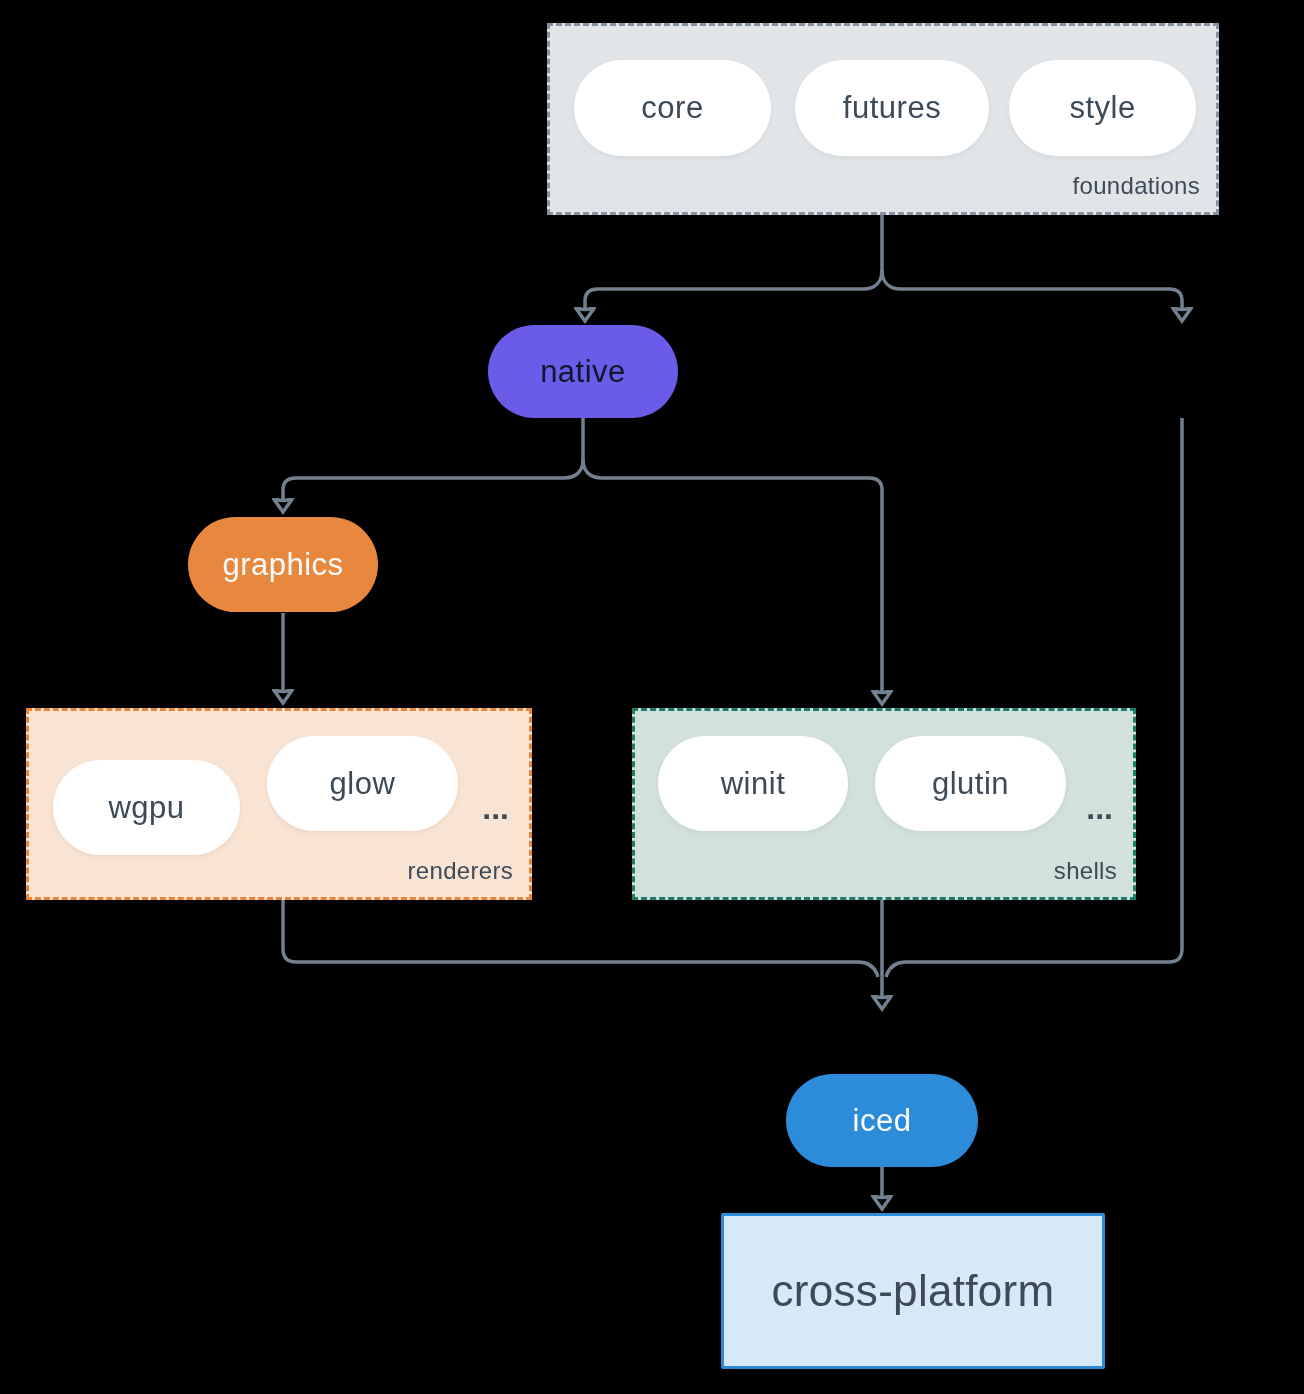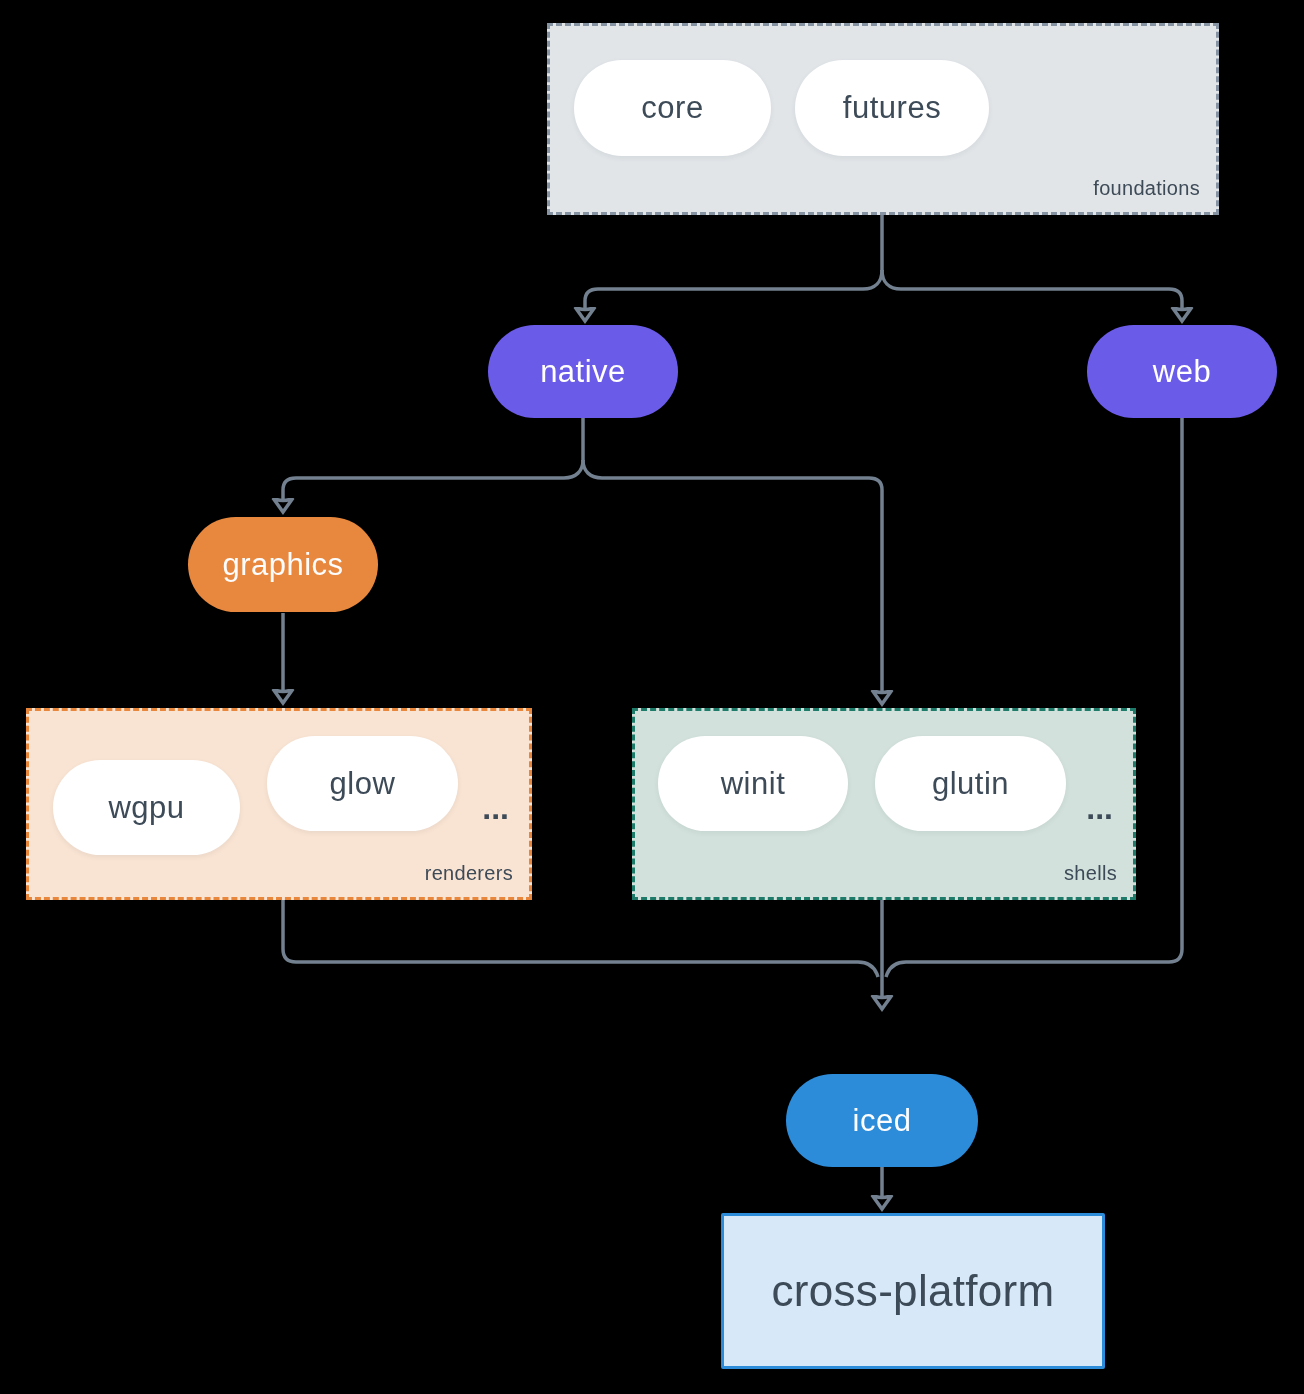--- a/index.html
+++ b/index.html
@@ -33,41 +33,41 @@
     border: 3px dashed #E8873B;
   }
   .group-shells {
     left: 632px; top: 708px; width: 504px; height: 192px;
     background: #D2E1DB;
     border: 3px dashed #1E7B69;
   }
   .group-label {
     position: absolute;
     right: 16px; bottom: 12px;
-    font-size: 20px;
+    font-size: 24px;
     color: #3D4A57;
     letter-spacing: 0.3px;
   }
 
   .pill {
     position: absolute;
     display: flex;
     align-items: center;
     justify-content: center;
     border-radius: 999px;
     font-size: 31px;
     letter-spacing: 0.5px;
     box-sizing: border-box;
   }
   .pill-white {
     background: #FFFFFF;
     color: #3D4A57;
     box-shadow: 0 2px 5px rgba(60,72,87,0.08);
   }
-  .pill-purple { background: #6B5BE9; color: #ffffff; }
+  .pill-purple { background: #6B5BE9; color: #0f172a; }
   .pill-orange { background: #E8883E; color: #FDFDFE; }
   .pill-blue   { background: #2D8CDA; color: #FDFDFE; }
 
   .more-dots {
     position: absolute;
     right: 20px; top: 50px;
     font-size: 32px;
     font-weight: 600;
     color: #3D4A57;
     height: 95px;
@@ -117,25 +117,25 @@
     <path d="M283,613 L283,690" marker-end="url(#arr)"></path>
     <path d="M283,900 L283,949 Q283,962 296,962 L858,962 Q872,962 877,974 L878,977"></path>
     <path d="M1182,418 L1182,949 Q1182,962 1169,962 L906,962 Q892,962 887,974 L886,977"></path>
     <path d="M882,900 L882,996" marker-end="url(#arr)"></path>
     <path d="M882,1106 L882,1196" marker-end="url(#arr)"></path>
   </svg>
 
   <div class="group group-foundations">
     <div class="pill pill-white" style="left:24px; top:34px; width:197px; height:96px;">core</div>
     <div class="pill pill-white" style="left:245px; top:34px; width:194px; height:96px;">futures</div>
+    <div class="pill pill-white" style="left:459px; top:34px; width:187px; height:96px;">style</div>
     <div class="group-label">foundations</div>
   </div>
 
   <div class="pill pill-purple node-native">native</div>
-  <div class="pill pill-purple node-web">web</div>
 
   <div class="pill pill-orange node-graphics">graphics</div>
 
   <div class="group group-renderers">
     <div class="pill pill-white" style="left:24px; top:25px; width:187px; height:95px;margin-top:24px;">wgpu</div>
     <div class="pill pill-white" style="left:238px; top:25px; width:191px; height:95px;">glow</div>
     <div class="more-dots">...</div>
     <div class="group-label">renderers</div>
   </div>
 

